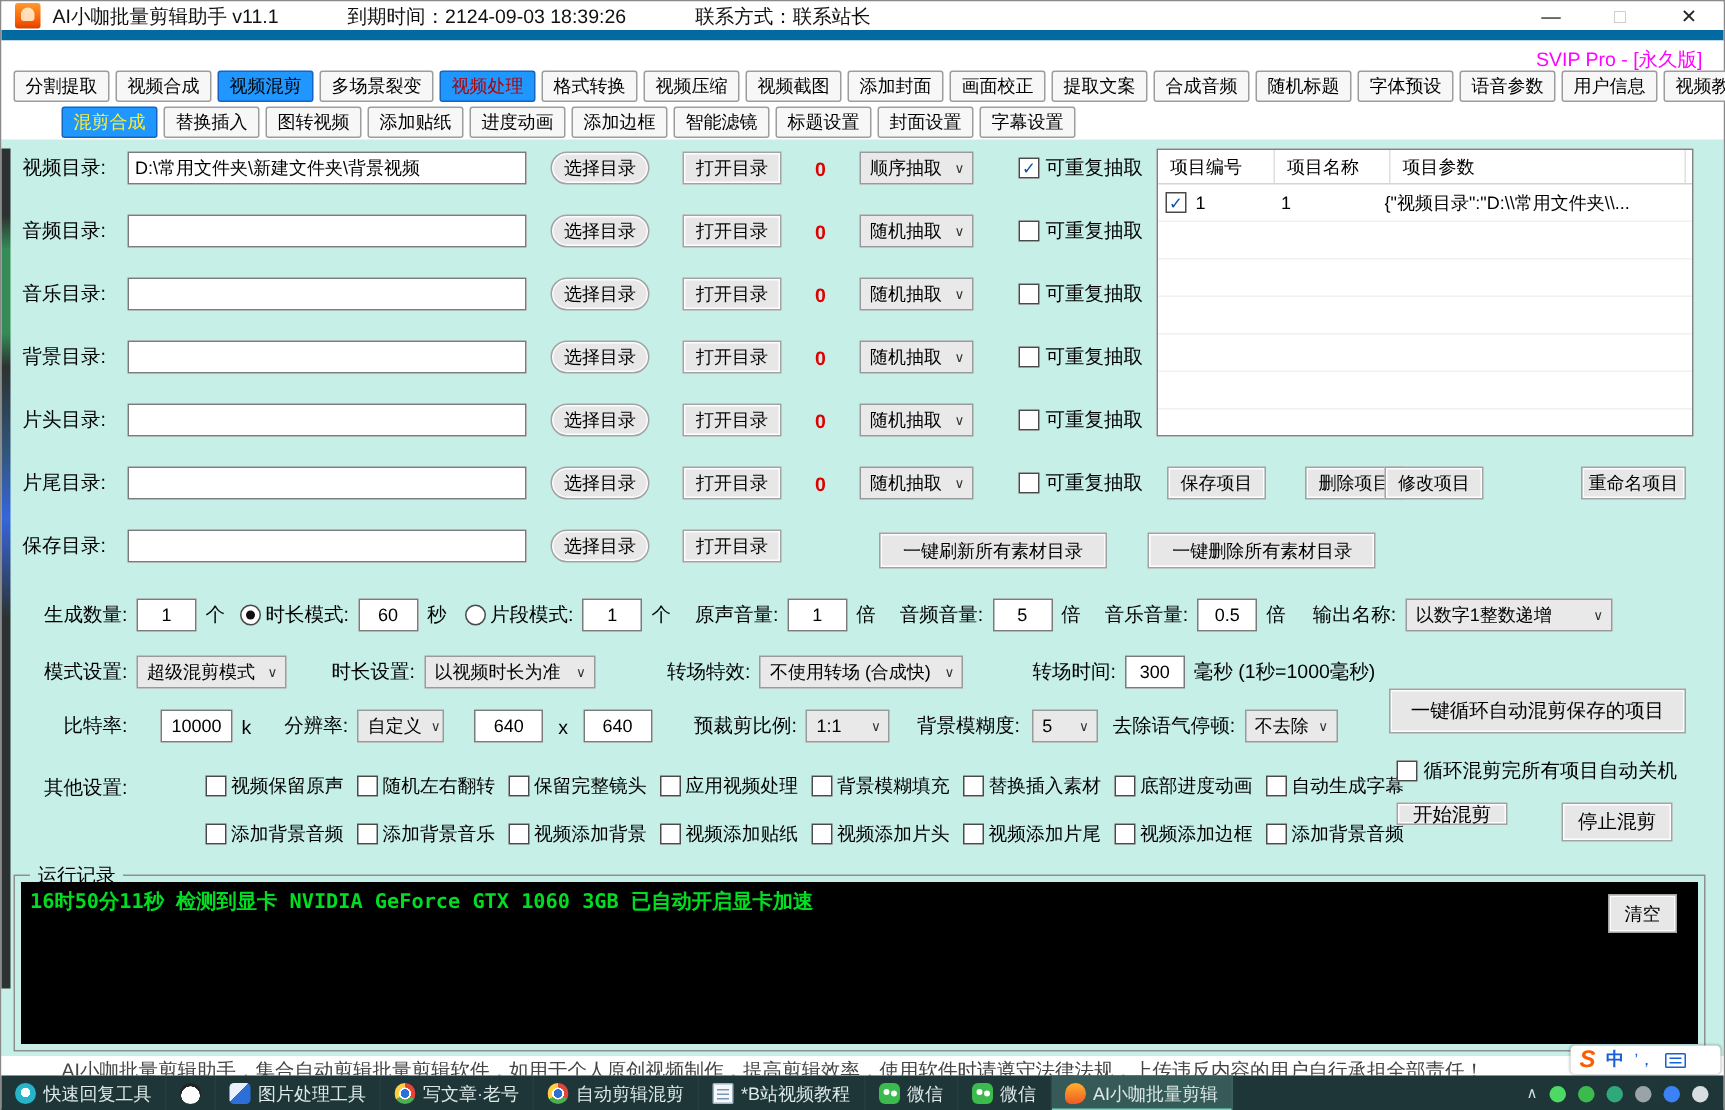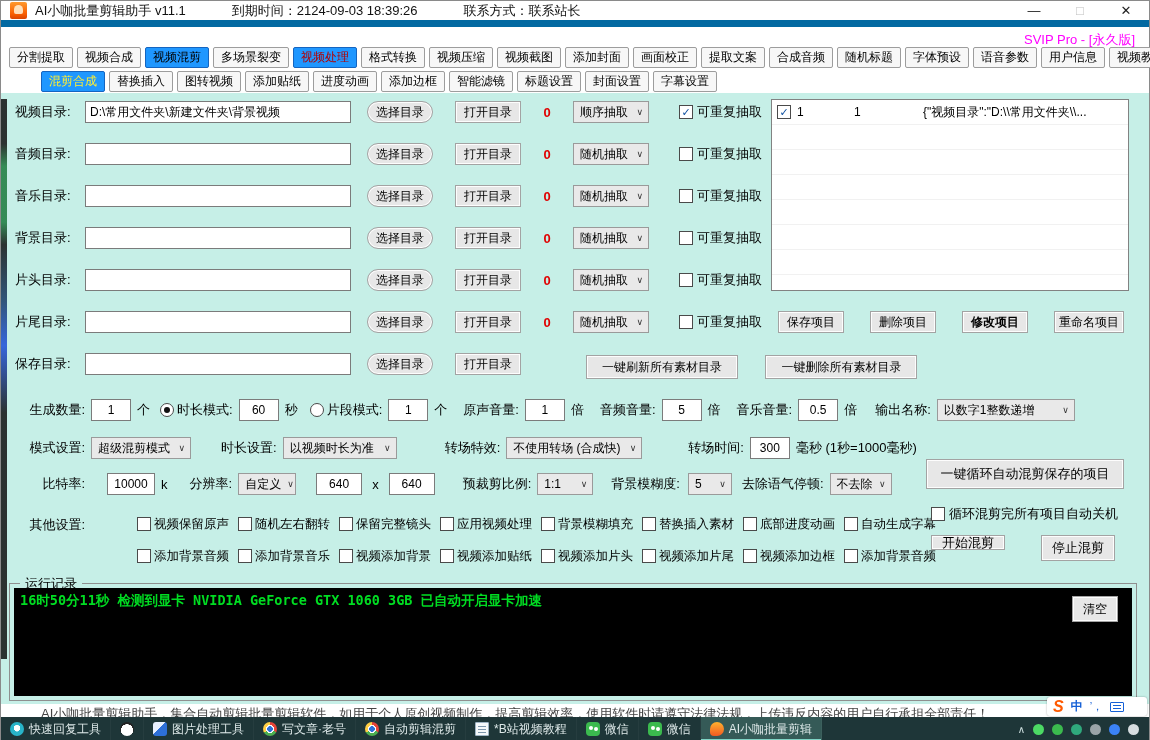--- a/index.html
+++ b/index.html
@@ -277,39 +277,44 @@
         </div>
         <div class="dir-row">
           <span class="dir-label flabel">保存目录:</span>
           <input class="dir-input" style="">
           <button class="btn w66 sel-btn">选择目录</button>
           <button class="btn w66">打开目录</button>
         </div>
       </div>
 
     <div class="ptable">
+      <div class="pt-head" id="pt-head">
+          <div class="pt-hcell" style="width: 78px;">项目编号</div>
+          <div class="pt-hcell" style="width: 77px;">项目名称</div>
+          <div class="pt-hcell" style="width: 197px;">项目参数</div>
+        </div>
       <div id="pt-body">
           <div class="pt-row">
             <span class="cb" style="margin: 0px 6px 0px 5px;">✓</span>
             <span class="pt-cell" style="width: 49px;">1</span>
             <span class="pt-cell" style="width: 77px; padding-left: 8px;">1</span>
             <span class="pt-cell" style="flex: 1 1 0%;">{"视频目录":"D:\\常用文件夹\\...</span>
           </div>
           <div class="pt-row"></div>
           <div class="pt-row"></div>
           <div class="pt-row"></div>
           <div class="pt-row"></div>
           <div class="pt-row"></div>
           <div class="pt-row"></div>
         </div>
     </div>
     <div class="proj-btns" id="proj-btns">
         <button class="btn" style="position: absolute; left: 777px; top: 0px; width: 66px; height: 22px;">保存项目</button>
         <button class="btn" style="position: absolute; left: 869px; top: 0px; width: 66px; height: 22px;">删除项目</button>
-        <button class="btn" style="position: absolute; left: 961px; top: 0px; width: 66px; height: 22px; font-weight: bold;">修改项目</button>
+        <button class="btn" style="position: absolute; left: 922px; top: 0px; width: 66px; height: 22px;">修改项目</button>
         <button class="btn" style="position: absolute; left: 1053px; top: 0px; width: 70px; height: 22px;">重命名项目</button>
       </div>
     <div class="refresh-btns" style="left:585px;">
       <button class="btn" style="width:152px;height:24px;">一键刷新所有素材目录</button>
       <button class="btn" style="width:152px;height:24px;margin-left:23px;">一键删除所有素材目录</button>
     </div>
 
     <div class="row" style="top:306px;">
       <span class="flabel w70">生成数量:</span>
       <input class="num" style="margin-left: 6px;" value="1">

